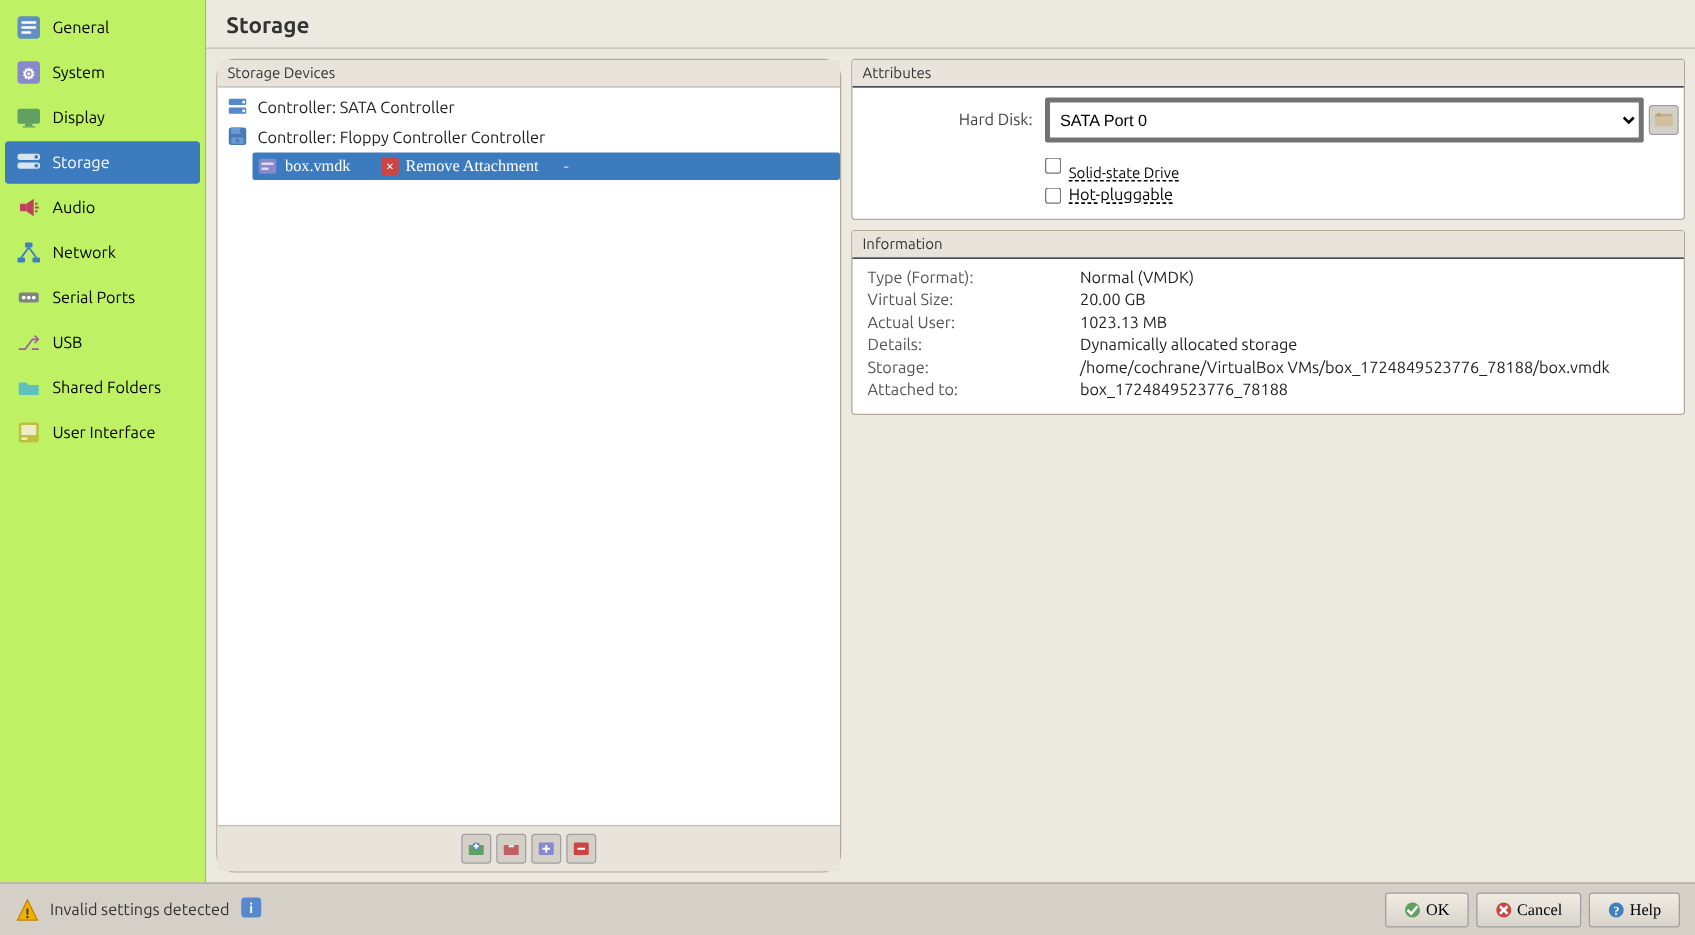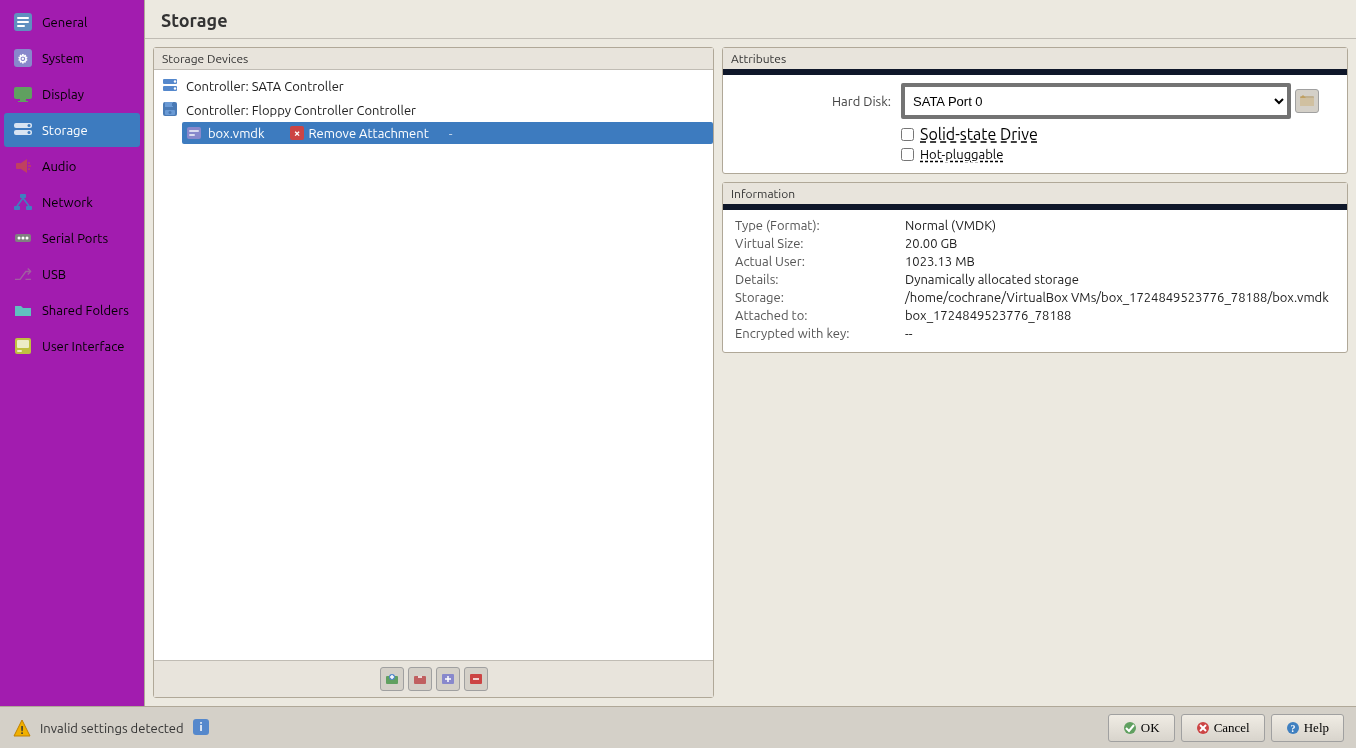--- a/index.html
+++ b/index.html
@@ -15,22 +15,22 @@
     }
 
     .main-container {
       display: flex;
       flex: 1;
       overflow: hidden;
     }
 
     
     .sidebar {
-      width: 145px;
-      background: #a21caf;
+      width: 165px;
+      background: #bef264;
       border-right: 1px solid #b0a898;
       display: flex;
       flex-direction: column;
       padding-top: 4px;
     }
 
     .sidebar-item {
       display: flex;
       align-items: center;
       padding: 6px 8px;
@@ -78,26 +78,26 @@
     .content-body {
       display: flex;
       flex: 1;
       padding: 8px;
       gap: 8px;
       overflow: hidden;
     }
 
     
     .storage-panel {
-      width: 561px;
+      width: 500px;
       display: flex;
       flex-direction: column;
       background: white;
       border: 1px solid #b0a898;
-      border-radius: 3px;
+      border-radius: 15px;
     }
 
     .panel-header {
       font-size: 12px;
       padding: 4px 8px;
       background: #e8e4dc;
       border-bottom: 1px solid #c0bcb4;
       font-weight: normal;
       color: #333;
     }
@@ -160,27 +160,27 @@
       background: white;
       border: 1px solid #b0a898;
       border-radius: 3px;
       margin-bottom: 8px;
     }
 
     .section-header {
       font-size: 12px;
       padding: 4px 8px;
       background: #e8e4dc;
-      border-bottom: 6px solid #0f172a;
+      border-bottom: 1px solid #0f172a;
       font-weight: normal;
       color: #333;
     }
 
     .section-body {
-      padding: 8px 28px;
+      padding: 8px 4px;
     }
 
     .attr-row {
       display: flex;
       align-items: center;
       margin-bottom: 6px;
     }
 
     .attr-label {
       text-align: right;
@@ -437,21 +437,21 @@
                   <rect x="1" y="1" width="14" height="14" rx="2" fill="#4a7ab5"></rect>
                   <rect x="3" y="1" width="8" height="5" rx="0" fill="#6a9ad5"></rect>
                   <rect x="10" y="2" width="2" height="3" fill="#4a7ab5"></rect>
                   <rect x="3" y="9" width="10" height="5" rx="1" fill="#6a9ad5"></rect>
                   <circle cx="8" cy="11.5" r="1.5" fill="#4a7ab5"></circle>
                 </svg>
             </div>
             <span>Controller: Floppy Controller Controller</span>
           </div>
 
-          <div style="padding-left: 28px;">
+          <div style="padding-left: 28px; font-family: Liberation Serif, serif;">
             <div style="display:flex; align-items: center; background: #3d7bbf; color: white; padding: 3px 4px; border-radius:2px; cursor:pointer;">
               <div class="icon" style="margin-right:6px; width:16px; height:16px;">
                 <svg width="16" height="16" viewBox="0 0 16 16">
                     <rect x="1" y="2" width="14" height="12" rx="2" fill="#8888cc"></rect>
                     <rect x="3" y="5" width="10" height="2" rx="1" fill="white" opacity="0.7"></rect>
                     <rect x="3" y="9" width="6" height="2" rx="1" fill="white" opacity="0.7"></rect>
                   </svg>
               </div>
               <span style="margin-right: 16px;">box.vmdk</span>
               <div style="display:flex; align-items: center; background: #3d7bbf; margin-left: 8px;">
@@ -514,21 +514,21 @@
                       <rect x="1" y="3" width="14" height="10" rx="1" fill="#c0b090"></rect>
                       <rect x="1" y="5" width="14" height="8" rx="0" fill="#d0c0a0"></rect>
                       <path d="M1 5 L4 2 L7 5" fill="#c0a060"></path>
                     </svg>
                 </button>
               </div>
             </div>
             <div style="padding-left: 150px;">
               <div class="checkbox-row">
                 <input type="checkbox" id="solid-state" style="">
-                <label for="solid-state" style="font-size:16px; text-decoration: underline; text-decoration-style: dashed; text-underline-offset: 2px;">Solid-state Drive</label>
+                <label for="solid-state" style="font-size:12px; text-decoration: underline; text-decoration-style: dashed; text-underline-offset: 2px; margin-top: 12px;">Solid-state Drive</label>
               </div>
               <div class="checkbox-row">
                 <input type="checkbox" id="hot-plug" style="">
                 <label for="hot-plug" style="font-size:13px; text-decoration: underline; text-decoration-style: dashed; text-underline-offset: 2px;">Hot-pluggable</label>
               </div>
             </div>
           </div>
         </div>
 
         <div class="attributes-section">
@@ -550,24 +550,20 @@
               <div class="info-label">Details:</div>
               <div class="info-value">Dynamically  allocated  storage</div>
             </div>
             <div class="info-row">
               <div class="info-label">Storage:</div>
               <div class="info-value">/home/cochrane/VirtualBox  VMs/box_1724849523776_78188/box.vmdk</div>
             </div>
             <div class="info-row">
               <div class="info-label">Attached to:</div>
               <div class="info-value">box_1724849523776_78188</div>
-            </div>
-            <div class="info-row">
-              <div class="info-label">Encrypted with key:</div>
-              <div class="info-value">--</div>
             </div>
           </div>
         </div>
       </div>
     </div>
   </div>
 </div>
 
 <div class="bottom-bar">
   <div class="status-area">

